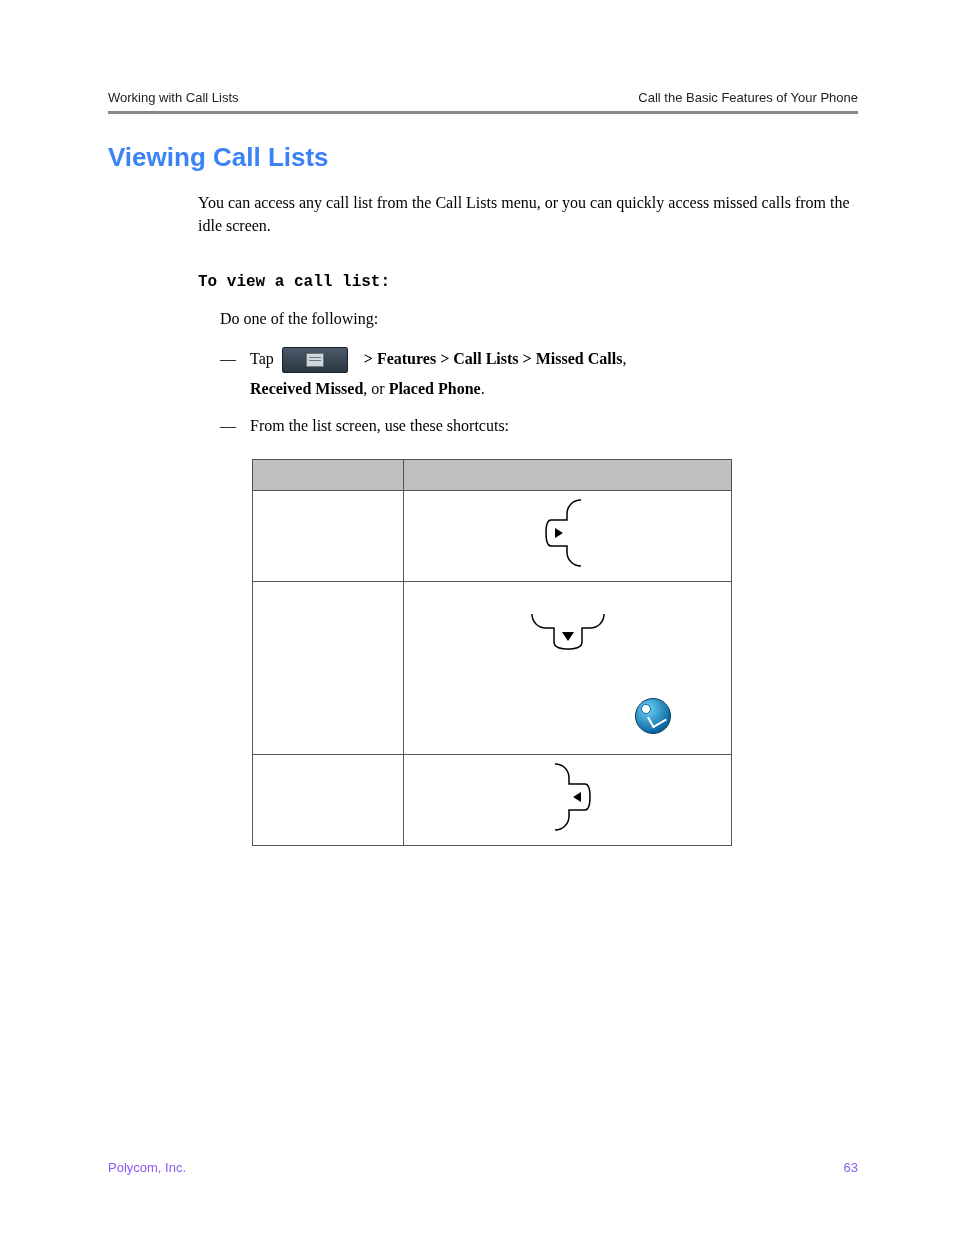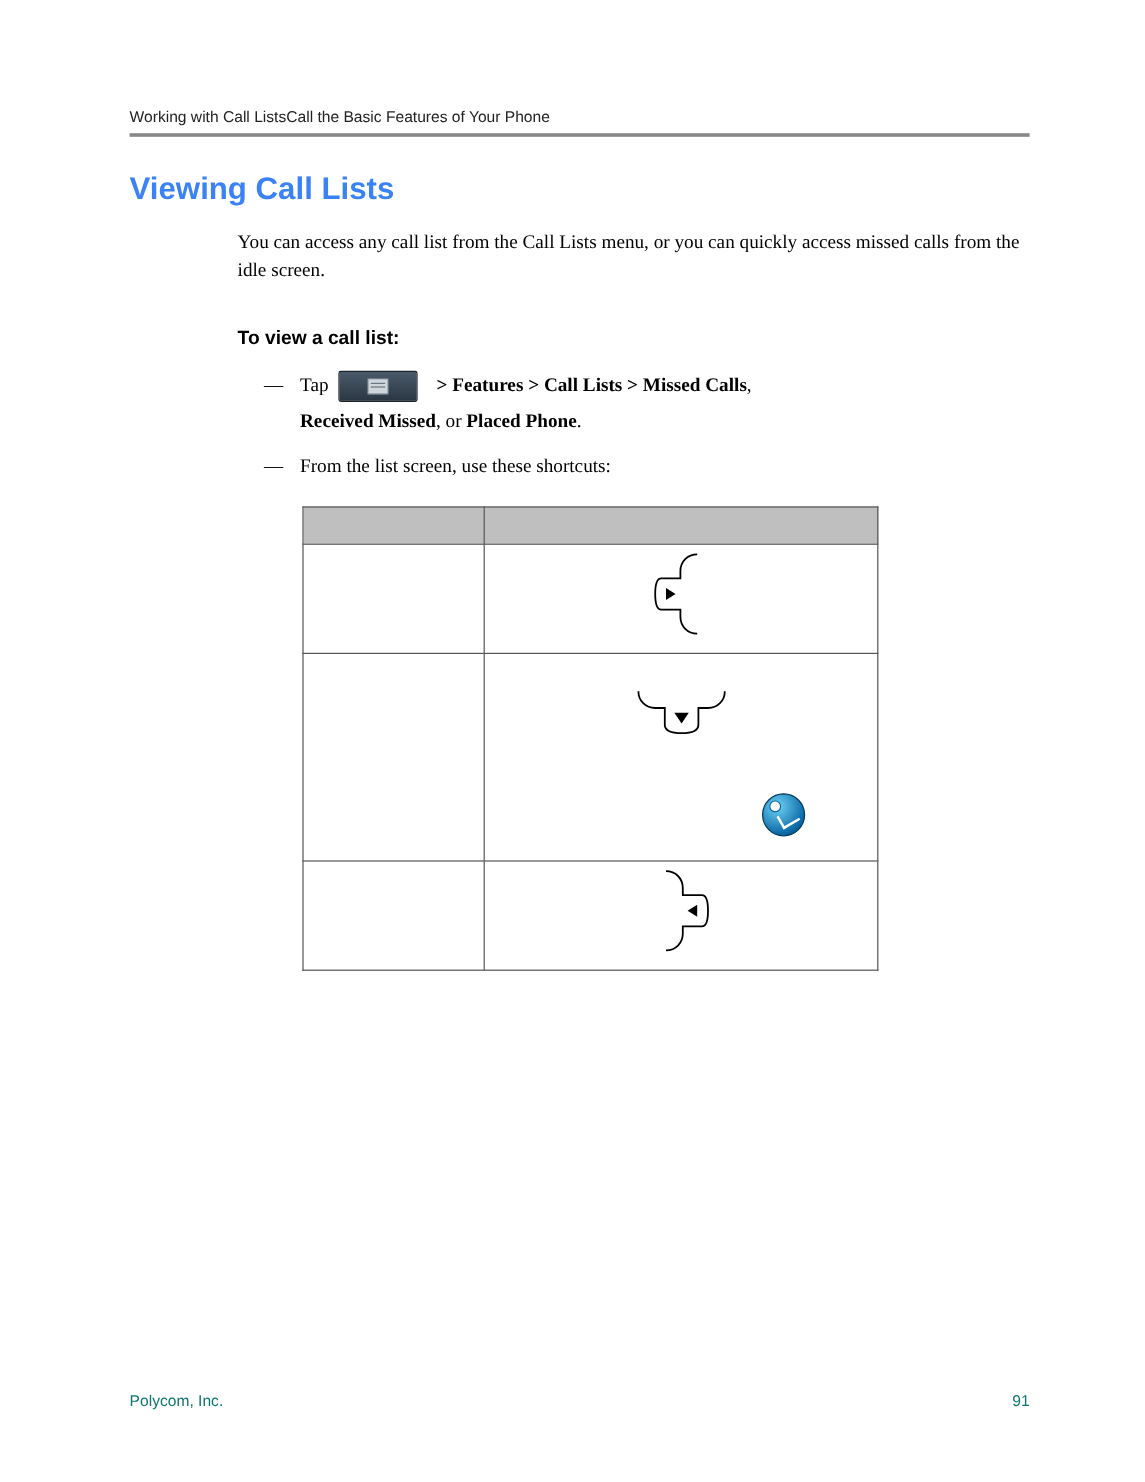--- a/index.html
+++ b/index.html
@@ -11,21 +11,21 @@
   }
   .page {
     width: 954px;
     height: 1235px;
     position: relative;
     box-sizing: border-box;
     padding: 90px 96px 60px 108px;
   }
   .running-head {
     display: flex;
-    justify-content: flex-start;
+    justify-content: space-between;
     font-family: "Trebuchet MS", "Lucida Sans", Arial, sans-serif;
     font-size: 13px;
     color: #222;
     padding-bottom: 6px;
     border-bottom: 3px solid #888;
     margin-bottom: 28px;
   }
   h2.section-title {
     font-family: "Trebuchet MS", "Futura", "Lucida Sans", Arial, sans-serif;
     font-weight: 700;
@@ -35,21 +35,21 @@
   }
   .body-block {
     margin-left: 90px;
     font-size: 16px;
     line-height: 1.45;
   }
   .intro {
     margin-bottom: 34px;
   }
   .subhead {
-    font-family: Liberation Sans, sans-serif;
+    font-family: Liberation Mono, monospace;
     font-weight: 700;
     font-size: 16px;
     margin-bottom: 12px;
   }
   .indent1 {
     margin-left: 22px;
     margin-bottom: 14px;
   }
   .dash-list {
     margin-left: 22px;
@@ -154,39 +154,40 @@
     border-right: none;
     transform: rotate(-30deg);
   }
   .footer {
     position: absolute;
     left: 108px; right: 96px; bottom: 60px;
     display: flex;
     justify-content: space-between;
     font-family: "Trebuchet MS", "Lucida Sans", Arial, sans-serif;
     font-size: 13px;
-    color: #0f766e;
+    color: #8b5cf6;
   }
 </style>
 </head>
 <body>
 
 <div class="page">
   <div class="running-head">
     <span>Working with Call Lists</span>
     <span>Call the Basic Features of Your Phone</span>
   </div>
 
   <h2 class="section-title">Viewing Call Lists</h2>
 
   <div class="body-block">
     <p class="intro">You can access any call list from the Call Lists menu, or you can quickly access missed calls from the idle screen.</p>
 
     <div class="subhead">To view a call list:</div>
 
+    <div class="indent1">Do one of the following:</div>
 
     <div class="dash-list">
       <div class="dash-item tap-line">
         <span>Tap </span>
         <span class="menu-btn"><span class="sheet"></span></span>
         <span>&nbsp;</span>
         <span class="bold">&gt; Features &gt; Call Lists &gt; Missed Calls</span><span>, </span><br>
         <span class="bold">Received Missed</span><span>, or </span><span class="bold">Placed Phone</span><span>.</span>
       </div>
     </div>
@@ -239,15 +240,15 @@
             </svg>
           </span>
         </td>
       </tr>
     </tbody>
       </table>
   </div>
 
   <div class="footer">
     <span>Polycom, Inc.</span>
-    <span>91</span>
+    <span>63</span>
   </div>
 </div>
 
 </body></html>

